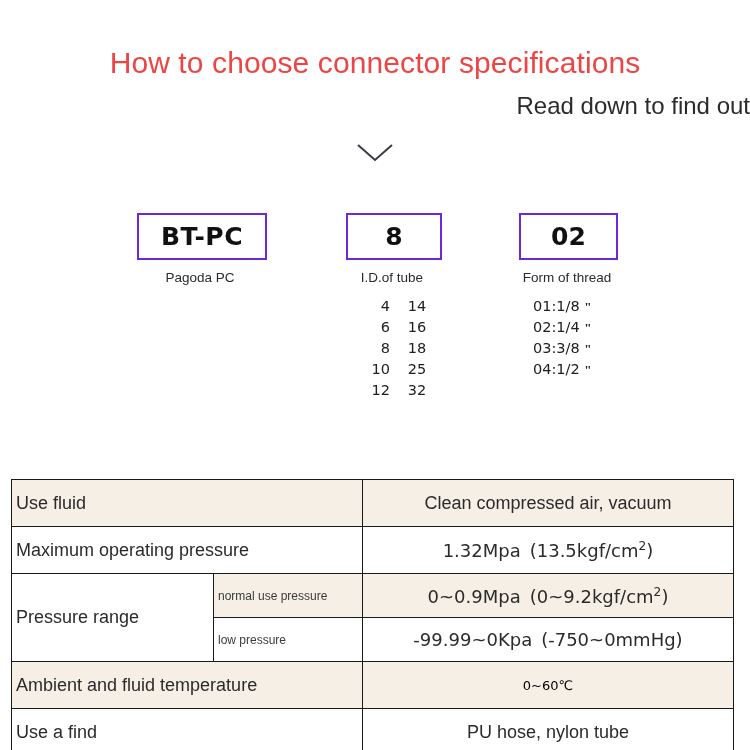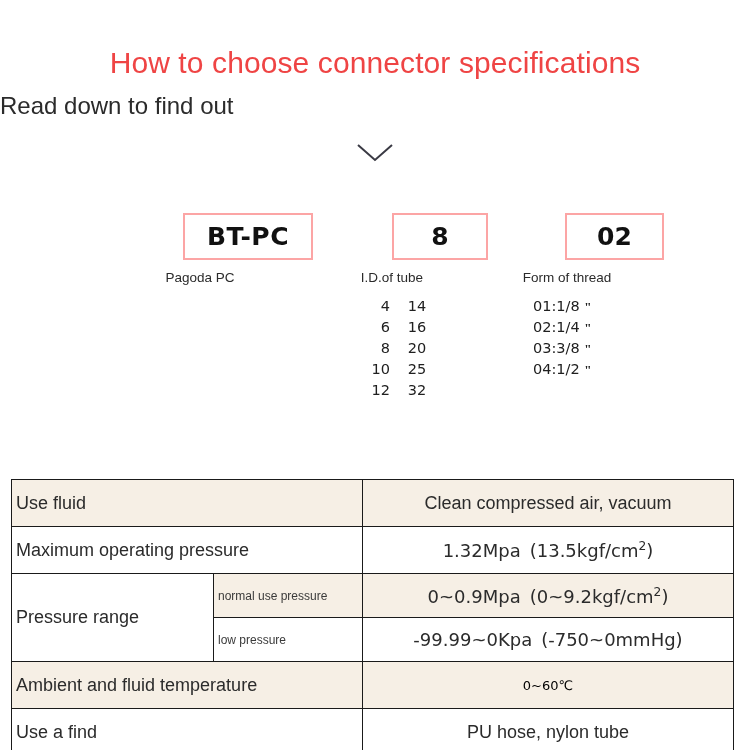--- a/index.html
+++ b/index.html
@@ -27,48 +27,47 @@
     font-weight: 400;
     color: #ef4444;
     letter-spacing: 0.1px;
     white-space: nowrap;
   }
   .subtitle {
     position: absolute;
     left: 0;
     top: 92px;
     width: 750px;
-    text-align: left;
+    text-align: right;
     font-size: 24px;
     font-weight: 400;
     color: #2b2b2b;
     white-space: nowrap;
   }
 
   
   .chevron {
     position: absolute;
     left: 355px;
     top: 142px;
     width: 40px;
     height: 22px;
   }
 
   
   .code-box {
     position: absolute;
-    border: 2px solid #fca5a5;
+    border: 2px solid #6d28d9;
     background: #ffffff;
     display: flex;
     align-items: center;
     justify-content: center;
     font-family: "DejaVu Sans", sans-serif;
     font-weight: bold;
     color: #111111;
-    margin-left: 46px;
   }
   .box-1 { left: 137px; top: 213px; width: 126px; height: 43px; font-size: 25px; letter-spacing: 0.5px; }
   .box-2 { left: 346px; top: 213px; width: 92px;  height: 43px; font-size: 25px; }
   .box-3 { left: 519px; top: 213px; width: 95px;  height: 43px; font-size: 25px; }
 
   .box-caption {
     position: absolute;
     text-align: center;
     font-size: 13.5px;
     color: #2b2b2b;
@@ -178,21 +177,21 @@
   <div class="size-row">
     <span class="c1">4</span>
     <span class="c2">14</span>
   </div>
   <div class="size-row">
     <span class="c1">6</span>
     <span class="c2">16</span>
   </div>
   <div class="size-row">
     <span class="c1">8</span>
-    <span class="c2">20</span>
+    <span class="c2">18</span>
   </div>
   <div class="size-row">
     <span class="c1">10</span>
     <span class="c2">25</span>
   </div>
   <div class="size-row">
     <span class="c1">12</span>
     <span class="c2">32</span>
   </div>
 </div>

